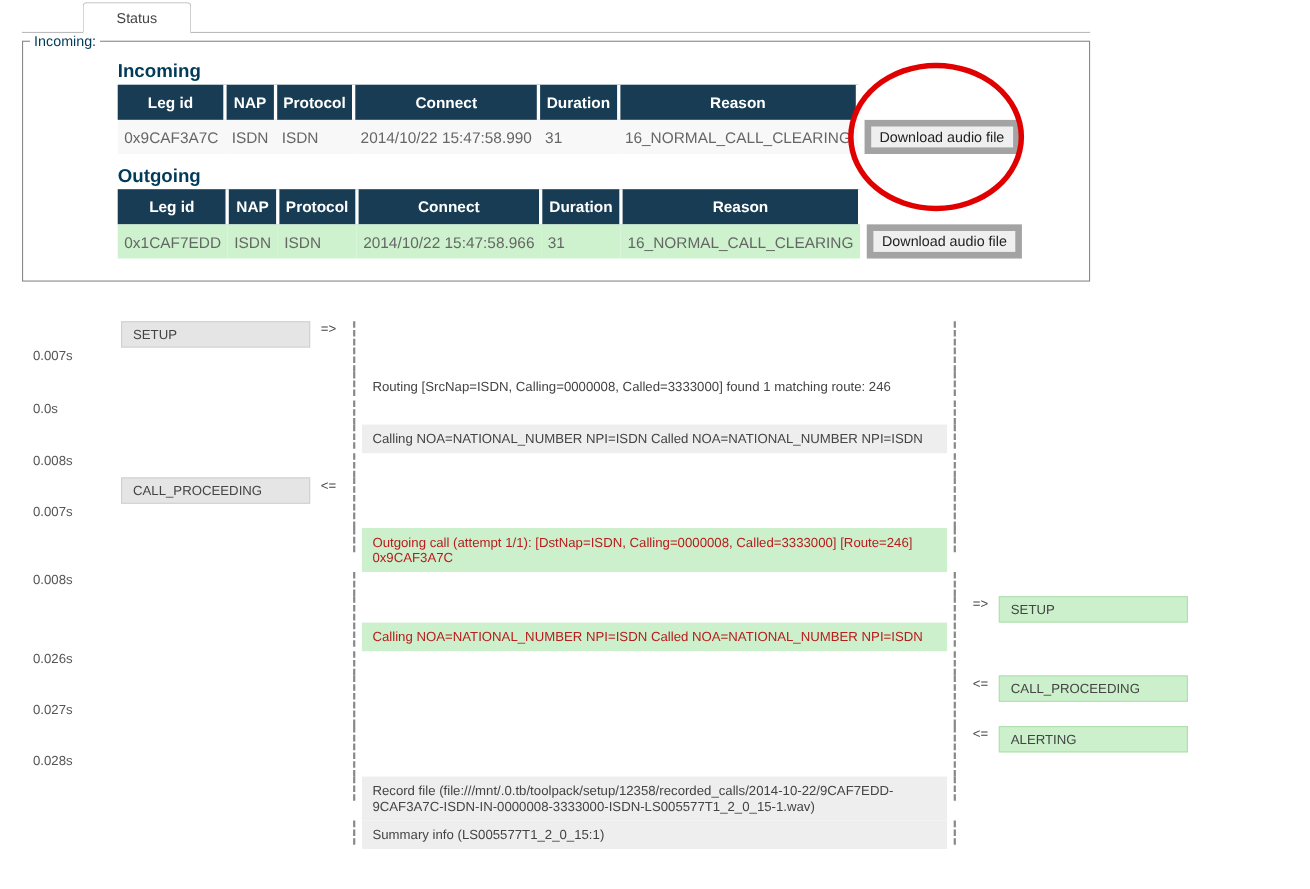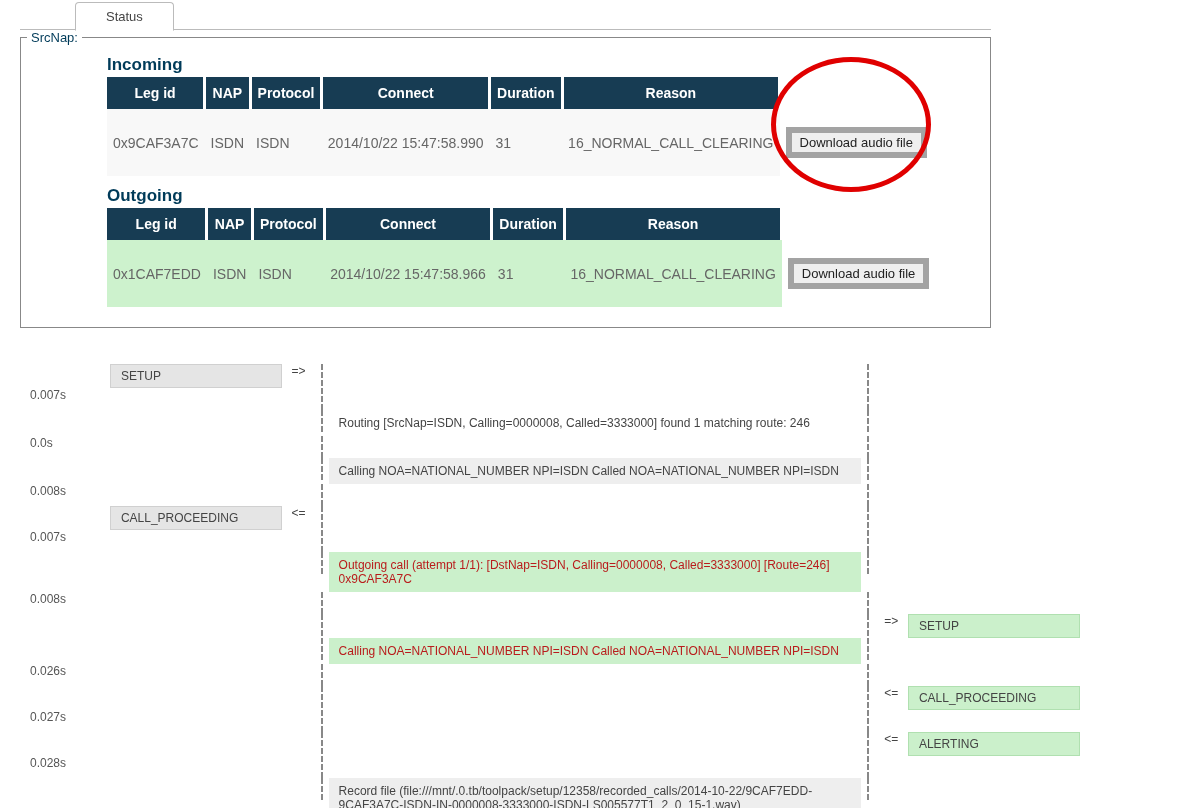--- a/index.html
+++ b/index.html
@@ -82,21 +82,21 @@
     background: #173c53;
     color: #fff;
     font-weight: bold;
     padding: 8px 6px;
     border-left: 3px solid #fff;
     border-right: 3px solid #fff;
     text-align: center;
   }
   .legs-table th:first-child { border-left: none; }
   .legs-table td {
-    padding: 18px 6px;
+    padding: 0 6px;
     color: #666;
     font-size: 14px;
     margin-top: 48px;
   }
   .row-plain td { background: #f8f8f8; }
   .row-plain td:first-child { color: #666; }
   .row-green td { background: #cdf2cd; }
   .dl-btn {
     font-family: Arial, sans-serif;
     font-size: 13px;
@@ -199,21 +199,21 @@
 <div class="page">
 
   <div class="tab-bar">
     <div class="tab">
       <span>Status</span>
     </div>
   </div>
 
 
   <fieldset class="summary">
-    <legend>SrcNap:</legend>
+    <legend>Incoming:</legend>
 
     <div class="section-title">Incoming</div>
     <table class="legs-table">
       <tbody>
           <tr>
         <th>Leg id</th>
         <th>NAP</th>
         <th>Protocol</th>
         <th style="min-width:160px;">Connect</th>
         <th>Duration</th>

